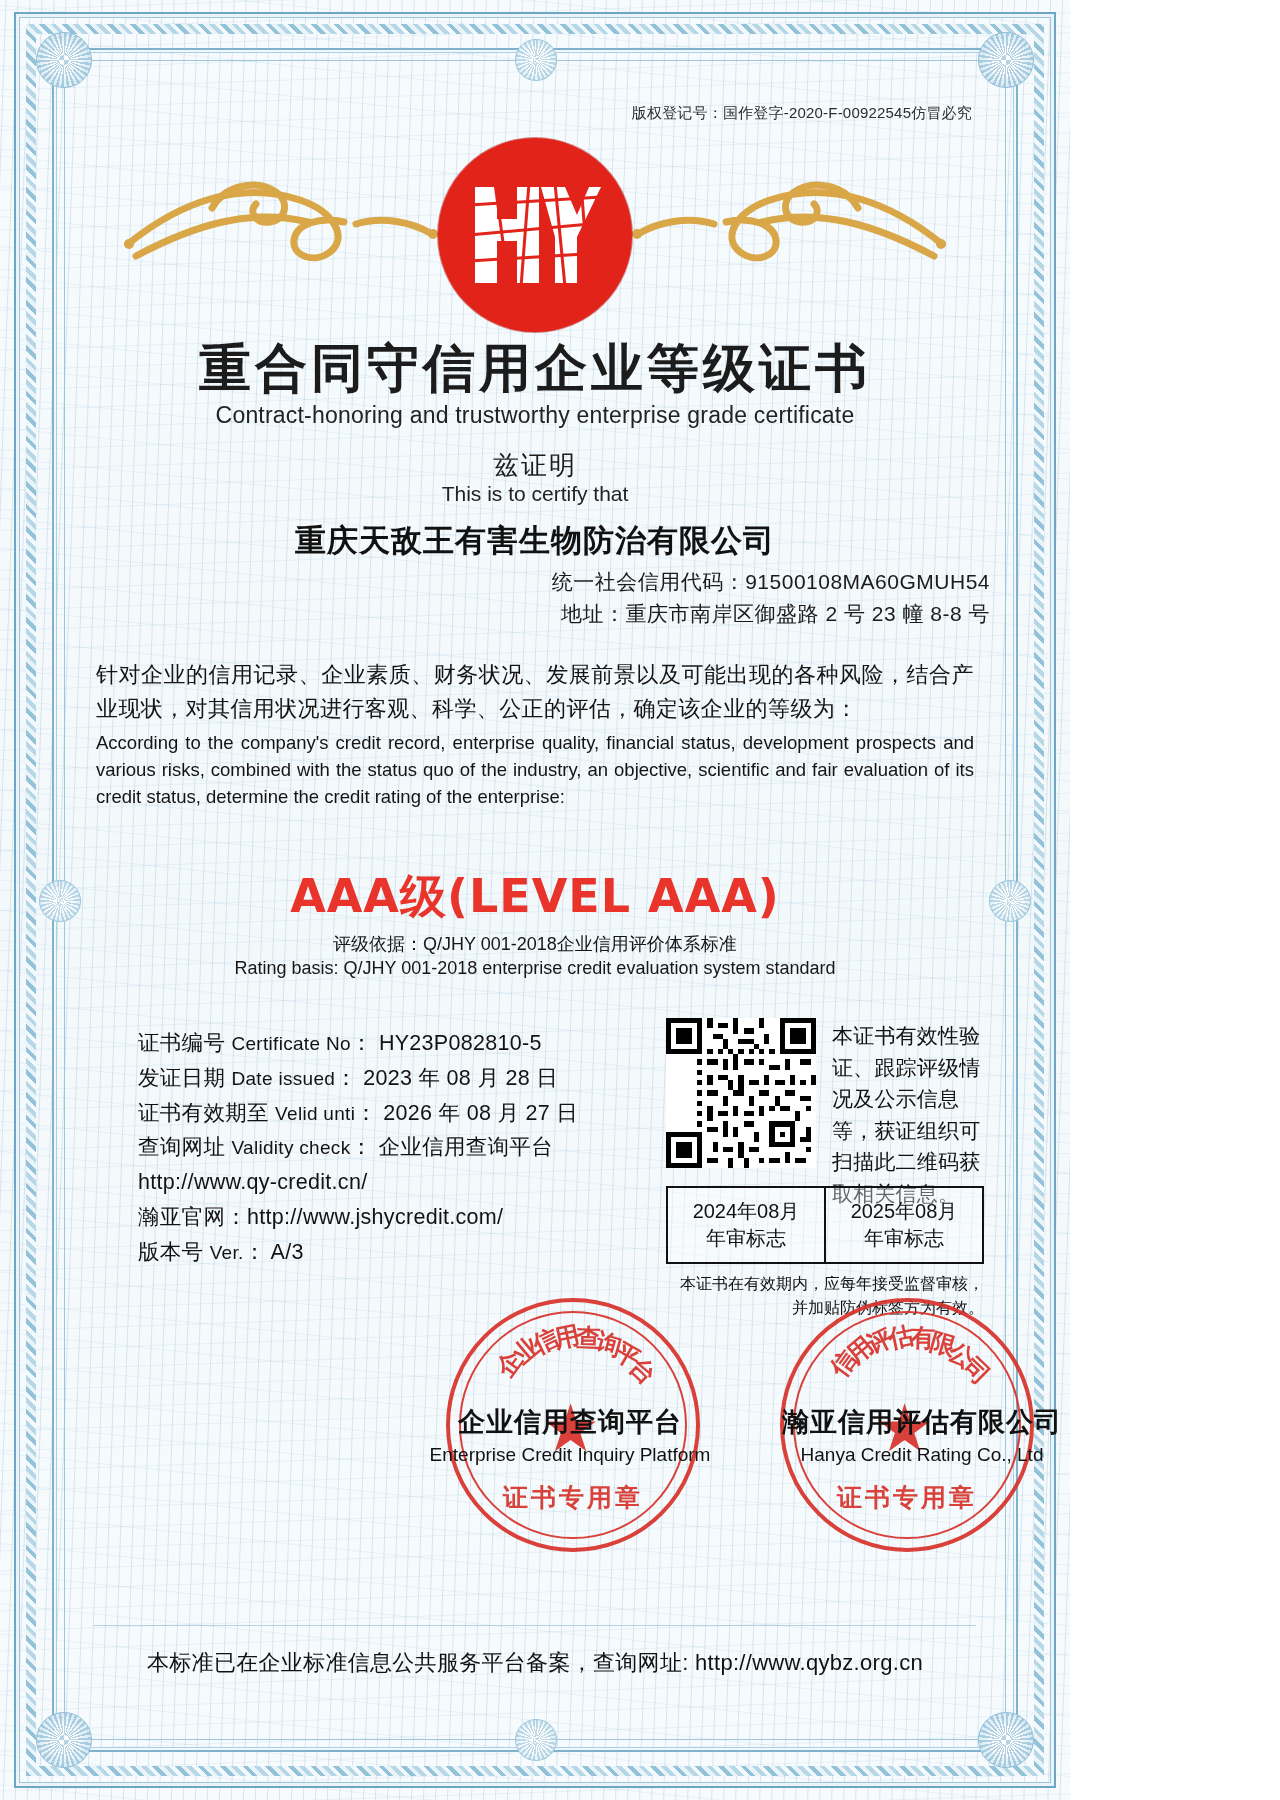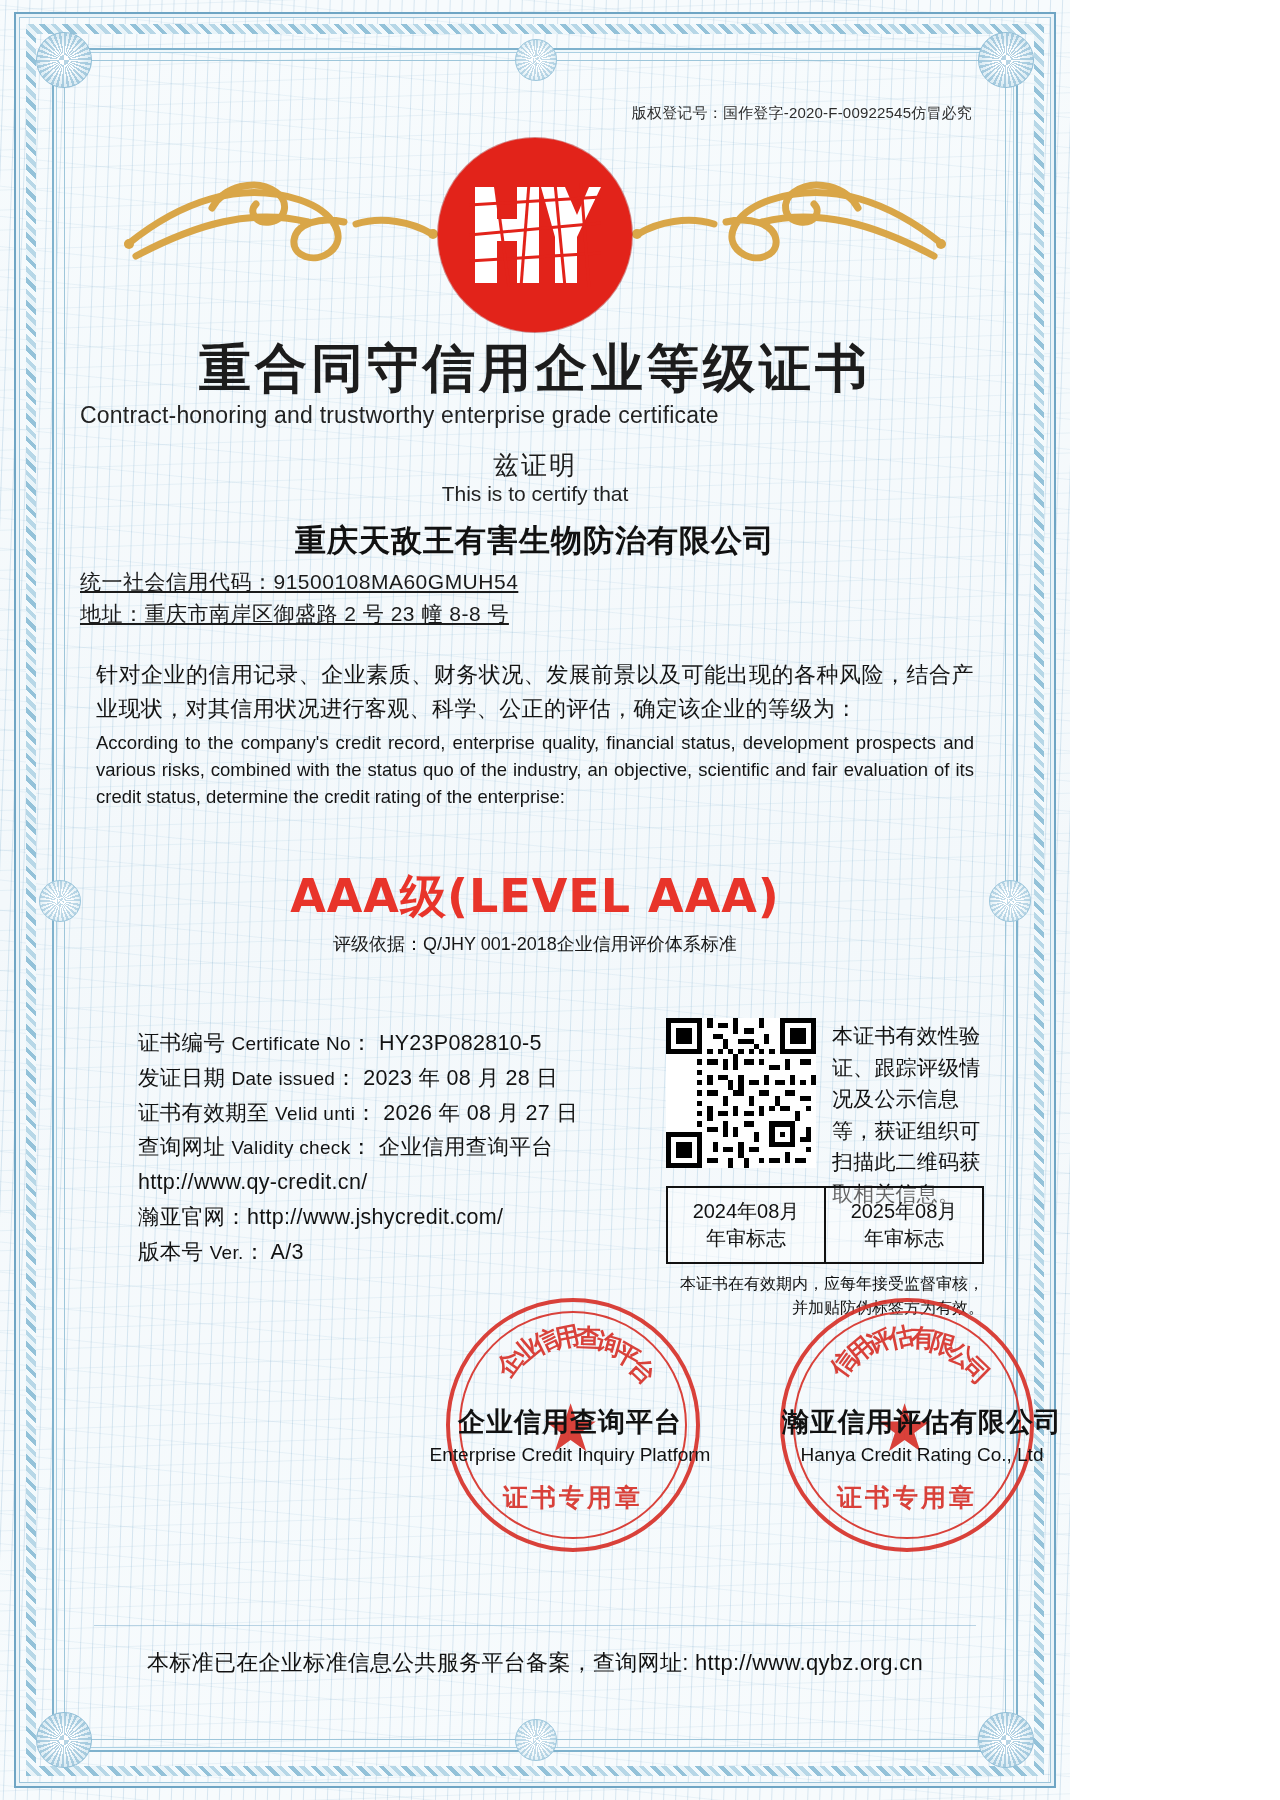--- a/index.html
+++ b/index.html
@@ -154,21 +154,21 @@
     position: absolute; top: 258px; left: 0; right: 0;
     text-align: center;
     font-family: "DejaVu Sans", sans-serif;
     font-weight: bold;
     font-size: 52px;
     letter-spacing: 4px;
     color: #1c1c1c;
   }
   .title-en {
     position: absolute; top: 326px; left: 0; right: 0;
-    text-align: left;
+    text-align: center;
     font-size: 23px;
     color: #222;
     letter-spacing: 0.2px;
   }
 
   .certify-cn {
     position: absolute; top: 372px; left: 0; right: 0;
     text-align: center; font-size: 26px; color: #1c1c1c;
     letter-spacing: 2px;
   }
@@ -179,23 +179,22 @@
 
   .company {
     position: absolute; top: 444px; left: 0; right: 0;
     text-align: center;
     font-family: "DejaVu Sans", sans-serif;
     font-weight: bold; font-size: 31px; color: #111;
     letter-spacing: 1px;
   }
   .company-meta {
     position: absolute; left: 0; right: 0;
-    text-align: left; font-size: 21px; color: #1b1b1b;
+    text-align: right; font-size: 21px; color: #1b1b1b;
     letter-spacing: 0.5px;
-    text-decoration: underline;
   }
   .company-meta.code { top: 492px; }
   .company-meta.addr { top: 524px; }
 
   
   .para {
     position: absolute; top: 582px; left: 16px; right: 16px;
   }
   .para-cn {
     font-size: 22px; line-height: 1.55; color: #141414;
@@ -421,20 +420,21 @@
     <div class="company-meta code">统一社会信用代码：91500108MA60GMUH54</div>
     <div class="company-meta addr">地址：重庆市南岸区御盛路 2 号 23 幢 8-8 号</div>
 
     <div class="para">
       <div class="para-cn">针对企业的信用记录、企业素质、财务状况、发展前景以及可能出现的各种风险，结合产业现状，对其信用状况进行客观、科学、公正的评估，确定该企业的等级为：</div>
       <div class="para-en">According to the company's credit record, enterprise quality, financial status, development prospects and various risks, combined with the status quo of the industry, an objective, scientific and fair evaluation of its credit status, determine the credit rating of the enterprise:</div>
     </div>
 
     <div class="level">AAA级(LEVEL AAA)</div>
     <div class="basis-cn">评级依据：Q/JHY 001-2018企业信用评价体系标准</div>
+    <div class="basis-en">Rating basis: Q/JHY 001-2018 enterprise credit evaluation system standard</div>
 
     <div class="info-left">
       <div>
         <span class="lbl-cn">证书编号</span>
         <span class="lbl-en">Certificate No</span><span>：</span>
         <span>HY23P082810-5</span>
       </div>
       <div>
         <span class="lbl-cn">发证日期</span>
         <span class="lbl-en">Date issued</span><span>：</span>

